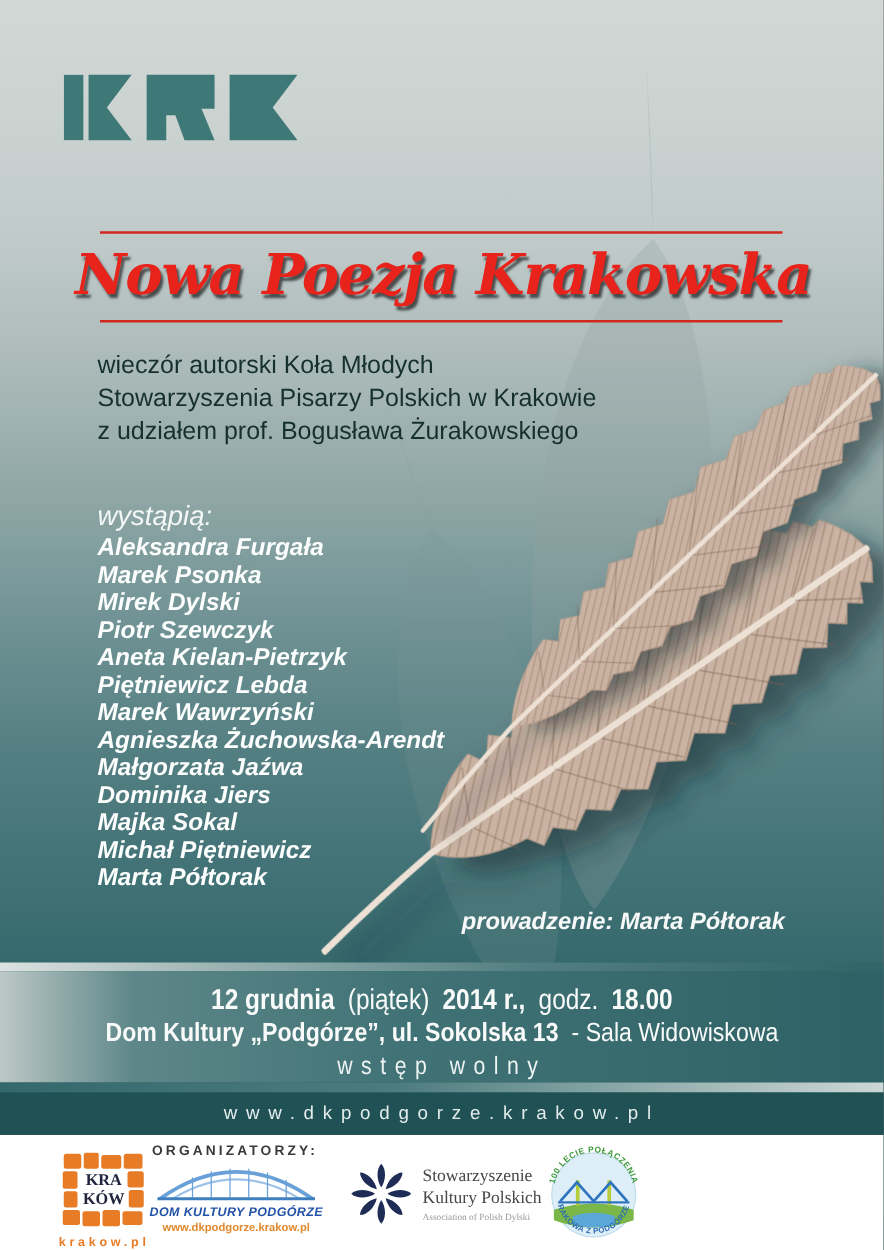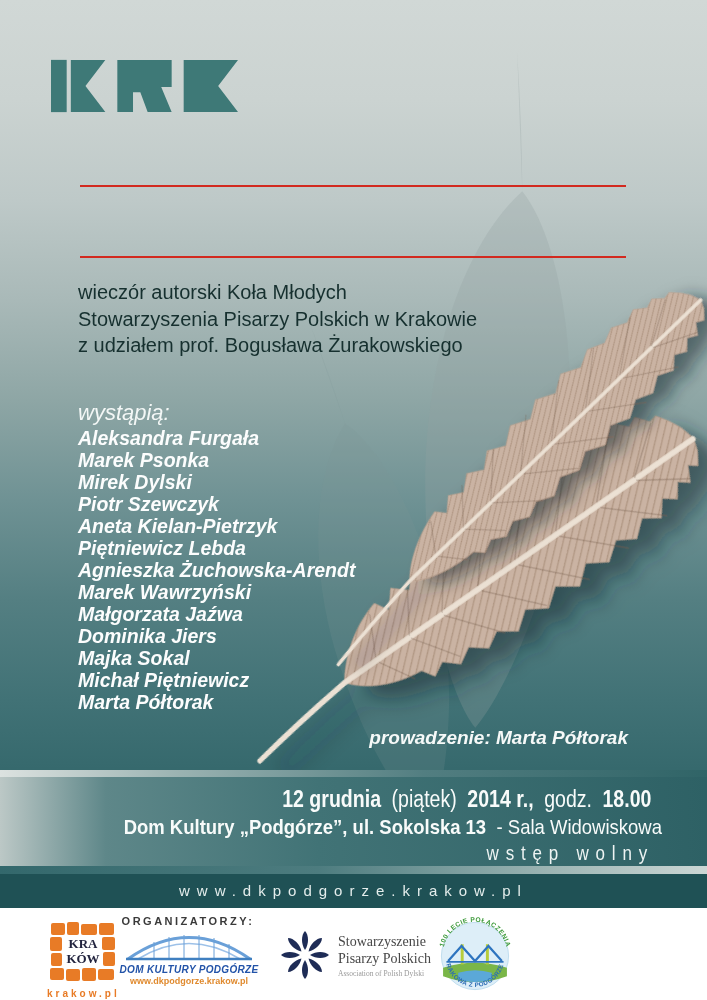--- a/index.html
+++ b/index.html
@@ -51,21 +51,21 @@
     height:7px;
     background:linear-gradient(90deg,#dce2e0 0%,#9bb3b2 25%,#527e81 60%,#306467 100%);
   }
   .band .strip-bottom{
     height:8px;
     background:linear-gradient(90deg,#33686c 0%,#4d7c7f 45%,#9db5b4 78%,#ccd7d5 100%);
   }
   .band .inner{
     height:89px;padding-top:8px;box-sizing:border-box;
     background:linear-gradient(90deg,#bcc8c6 0%,#5e8789 15%,#417376 45%,#2e6165 100%);
-    text-align:right;color:#f8fbfa;
+    text-align:center;color:#f8fbfa;
   }
   .band-line{transform:scaleX(.85);transform-origin:center;white-space:nowrap;}
   .band-line1{font-size:23px;line-height:28px;}
   .band-line2{font-size:21px;line-height:27px;transform:scaleX(.88);}
   .band-line3{font-size:20px;line-height:26px;letter-spacing:8px;font-weight:normal;color:#eef4f3;}
   .bld{font-weight:bold;}
   .rg{font-weight:normal;}
   .band-line span{margin:0 3px;}
 
   
@@ -130,38 +130,39 @@
         <path fill="url(#barb)" stroke="#b59c8a" stroke-width="0.6" d="M30,0 C45,-14 70,-26 100,-31 L108,-22 122,-33 136,-25 152,-36 168,-27 184,-38 202,-29 220,-40 240,-31 258,-41 278,-32 296,-42 316,-33 334,-41 352,-34 368,-40 384,-33 398,-38 410,-30 420,-33 430,-25 438,-26 446,-18 452,-10 456,0 452,8 444,16 436,12 428,22 418,17 408,26 396,20 384,30 368,23 352,32 334,25 316,34 296,26 278,36 258,27 240,36 220,28 202,37 184,29 168,35 152,27 136,33 122,25 108,30 100,22 C70,20 45,12 30,0 Z"></path>
         <path d="M-85,10 Q-30,4 30,0 L456,0" fill="none" stroke="#ece1d4" stroke-width="3.4" stroke-linecap="round"></path>
         <path fill="none" stroke="rgba(110,86,68,0.35)" stroke-width="1" d="M90,-27 70,-2 M140,-31 110,-1 M190,-35 150,-1 M240,-37 195,-2 M290,-39 240,-2 M340,-38 290,-2 M390,-35 340,-2 M430,-24 385,-1 M90,24 70,2 M140,29 110,1 M190,33 150,1 M240,34 195,2 M290,36 240,2 M340,34 290,2 M390,31 340,2 M430,20 385,1"></path>
       </g>
     </defs>
     <use href="#featherShape" transform="translate(320,700) rotate(-35) scale(1.0,1.55)" filter="url(#fshadow)"></use>
     <use href="#featherShape" transform="translate(389,601) rotate(-44) scale(0.95,1.05)" filter="url(#fshadow)"></use>
   </svg>
 
   <div class="abs red-line" style="top:185px"></div>
+  <div class="abs title">Nowa Poezja Krakowska</div>
   <div class="abs red-line" style="top:256px"></div>
 
   <div class="abs subtitle">
     <div>wieczór autorski Koła Młodych</div>
     <div>Stowarzyszenia Pisarzy Polskich w Krakowie</div>
     <div>z udziałem prof. Bogusława Żurakowskiego</div>
   </div>
 
   <div class="abs wystapia">wystąpią:</div>
   <ul class="abs names">
     <li>Aleksandra Furgała</li>
     <li>Marek Psonka</li>
     <li>Mirek Dylski</li>
     <li>Piotr Szewczyk</li>
     <li>Aneta Kielan-Pietrzyk</li>
     <li>Piętniewicz Lebda</li>
+    <li>Marek Wawrzyński</li>
     <li>Agnieszka Żuchowska-Arendt</li>
-    <li>Marek Wawrzyński</li>
     <li>Małgorzata Jaźwa</li>
     <li>Dominika Jiers</li>
     <li>Majka Sokal</li>
     <li>Michał Piętniewicz</li>
     <li>Marta Półtorak</li>
   </ul>
   <div class="abs host">prowadzenie: Marta Półtorak</div>
 
   <div class="abs band">
     <div class="strip-top"></div>
@@ -236,21 +237,21 @@
           <path transform="rotate(90)" d="M0,-5 C4,-11 4,-20 0,-24 C-4,-20 -4,-11 0,-5 Z"></path>
           <path transform="rotate(135)" d="M0,-5 C4,-11 4,-20 0,-24 C-4,-20 -4,-11 0,-5 Z"></path>
           <path transform="rotate(180)" d="M0,-5 C4,-11 4,-20 0,-24 C-4,-20 -4,-11 0,-5 Z"></path>
           <path transform="rotate(225)" d="M0,-5 C4,-11 4,-20 0,-24 C-4,-20 -4,-11 0,-5 Z"></path>
           <path transform="rotate(270)" d="M0,-5 C4,-11 4,-20 0,-24 C-4,-20 -4,-11 0,-5 Z"></path>
           <path transform="rotate(315)" d="M0,-5 C4,-11 4,-20 0,-24 C-4,-20 -4,-11 0,-5 Z"></path>
         </g>
       </svg>
       <div class="spp-text">
         <div class="spp-line">Stowarzyszenie</div>
-        <div class="spp-line">Pisarzy Polskich</div>
+        <div class="spp-line">Kultury Polskich</div>
         <div class="spp-en">Association of Polish Dylski</div>
       </div>
     </div>
 
     <div class="badge-block">
       <svg width="84" height="84" viewBox="0 0 100 100">
         <circle cx="50" cy="50" r="47" fill="#ffffff"></circle>
         <circle cx="50" cy="50" r="40" fill="#ddeef8" stroke="#b8d9ec" stroke-width="1"></circle>
         <path d="M12,64 Q50,52 88,64 L88,74 Q50,88 12,74 Z" fill="#7ab648"></path>
         <path d="M30,70 Q50,64 70,70 L70,78 Q50,84 30,78 Z" fill="#5ba8d8"></path>

